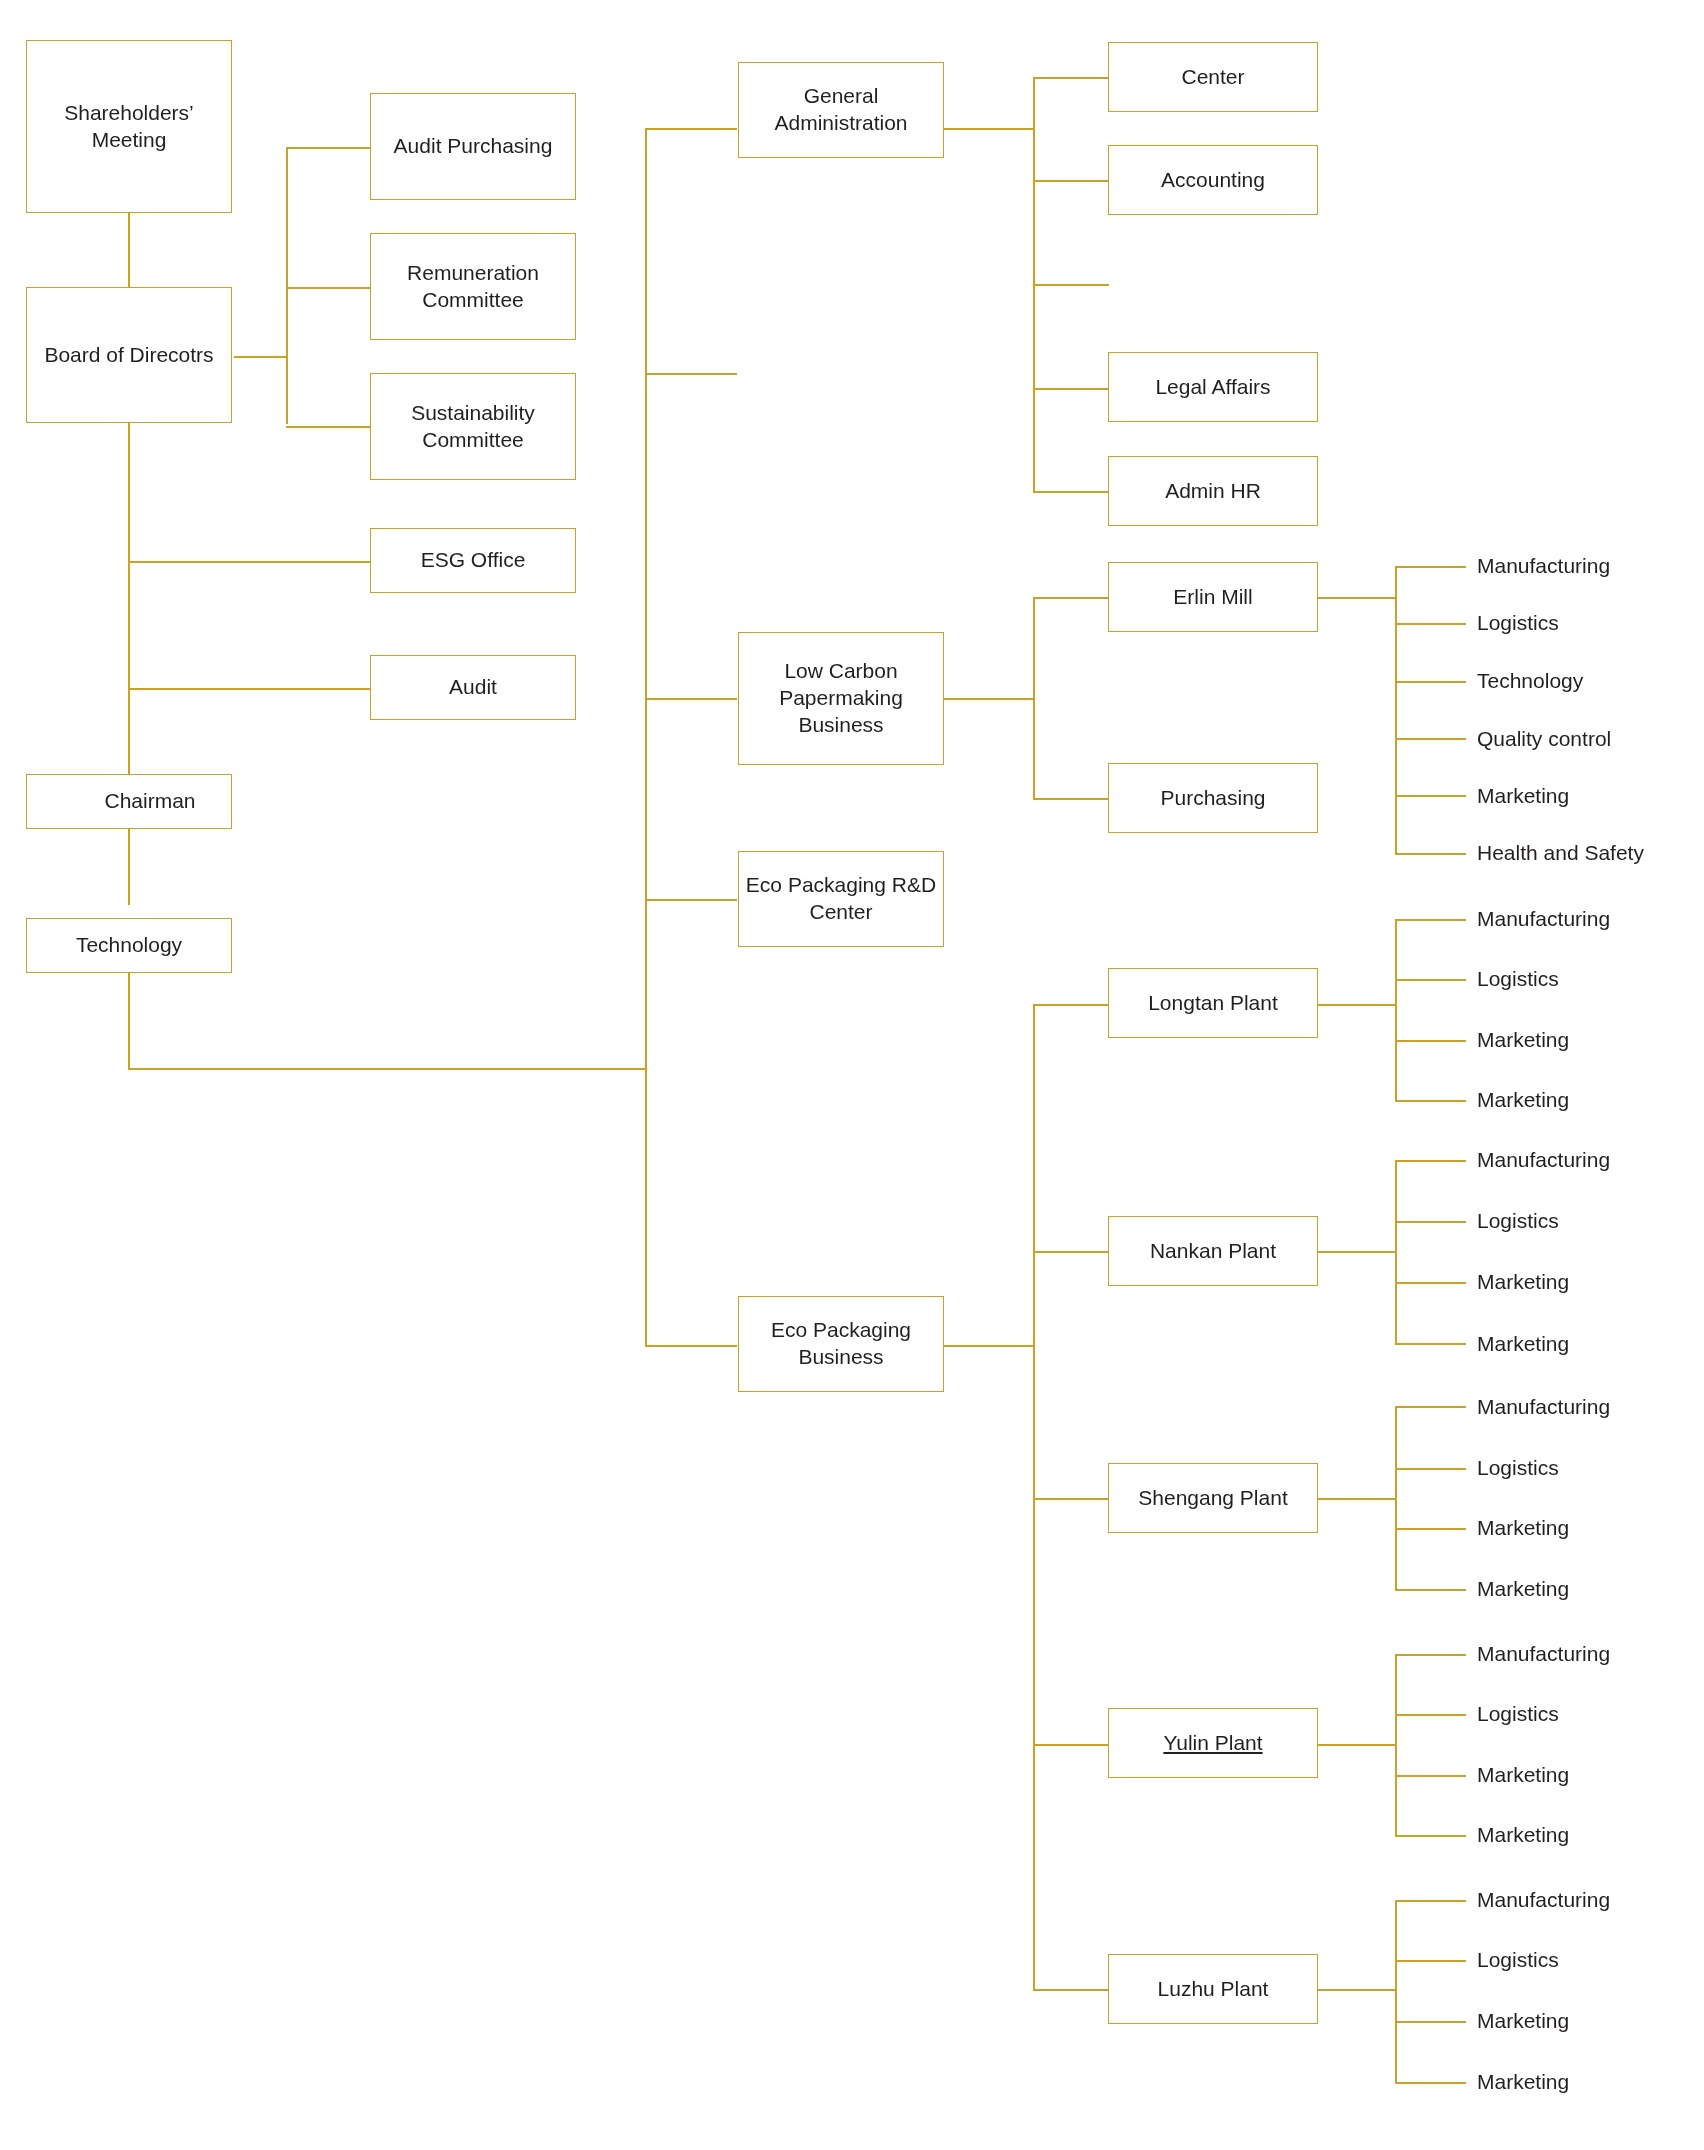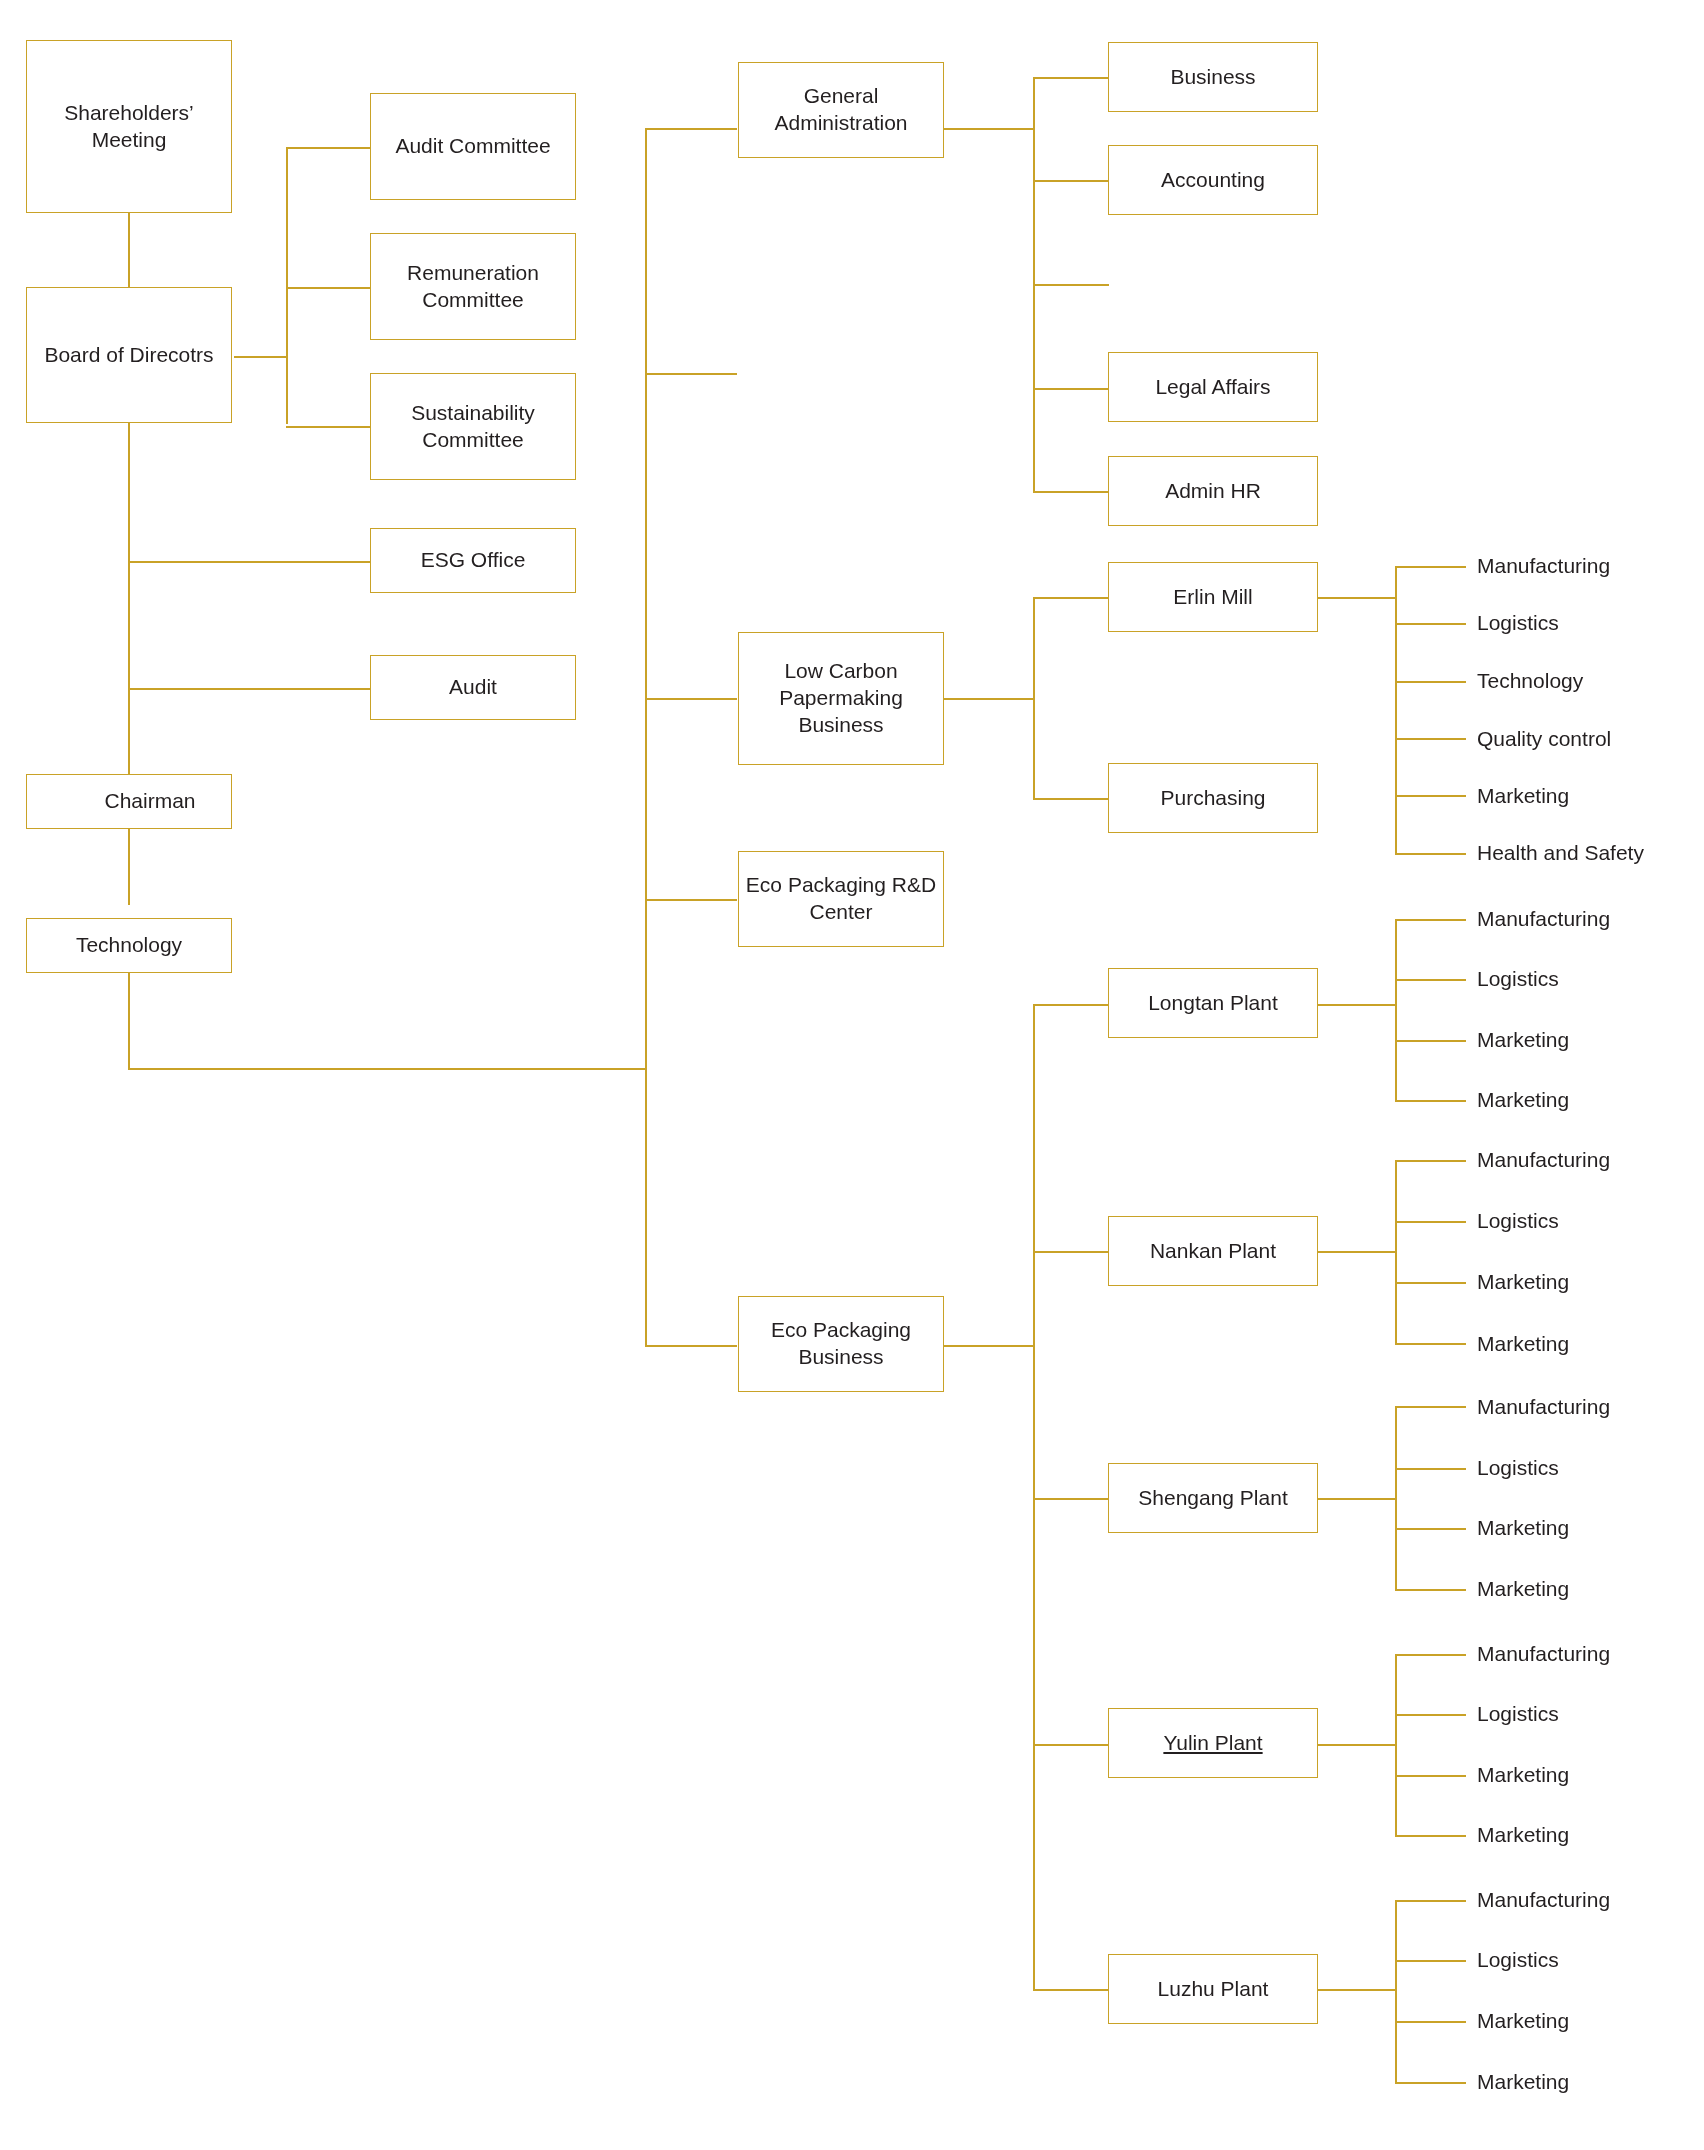--- a/index.html
+++ b/index.html
@@ -150,21 +150,21 @@
   <div class="ln v" style="left:1395px; top:1900px; height:182px;"></div>
   <div class="ln h" style="left:1395px; top:1900px; width:71px;"></div>
   <div class="ln h" style="left:1395px; top:1960px; width:71px;"></div>
   <div class="ln h" style="left:1395px; top:2021px; width:71px;"></div>
   <div class="ln h" style="left:1395px; top:2082px; width:71px;"></div>
 
   <div class="node" style="left:26px; top:40px; width:206px; height:173px;">Shareholders’ Meeting</div>
 
   <div class="node" style="left:26px; top:287px; width:206px; height:136px;">Board of Direcotrs</div>
 
-  <div class="node" style="left:370px; top:93px; width:206px; height:107px;">Audit Committee</div>
+  <div class="node" style="left:370px; top:93px; width:206px; height:107px;">Audit Purchasing</div>
 
   <div class="node" style="left:370px; top:233px; width:206px; height:107px;">Remuneration Committee</div>
 
   <div class="node" style="left:370px; top:373px; width:206px; height:107px;">Sustainability Committee</div>
 
   <div class="node" style="left:370px; top:528px; width:206px; height:65px;">ESG Office</div>
 
   <div class="node" style="left:370px; top:655px; width:206px; height:65px;">Audit</div>
 
   <div class="node" style="left:26px; top:774px; width:206px; height:55px;padding-left:47px;">Chairman</div>
@@ -173,21 +173,21 @@
 
   <div class="node" style="left:738px; top:62px; width:206px; height:96px;">General Administration</div>
 
 
   <div class="node" style="left:738px; top:632px; width:206px; height:133px;">Low Carbon Papermaking Business</div>
 
   <div class="node" style="left:738px; top:851px; width:206px; height:96px;">Eco Packaging R&amp;D Center</div>
 
   <div class="node" style="left:738px; top:1296px; width:206px; height:96px;">Eco Packaging Business</div>
 
-  <div class="node" style="left:1108px; top:42px; width:210px; height:70px;">Business</div>
+  <div class="node" style="left:1108px; top:42px; width:210px; height:70px;">Center</div>
 
   <div class="node" style="left:1108px; top:145px; width:210px; height:70px;">Accounting</div>
 
 
   <div class="node" style="left:1108px; top:352px; width:210px; height:70px;">Legal Affairs</div>
 
   <div class="node" style="left:1108px; top:456px; width:210px; height:70px;">Admin HR</div>
 
   <div class="node" style="left:1108px; top:562px; width:210px; height:70px;">Erlin Mill</div>
 

